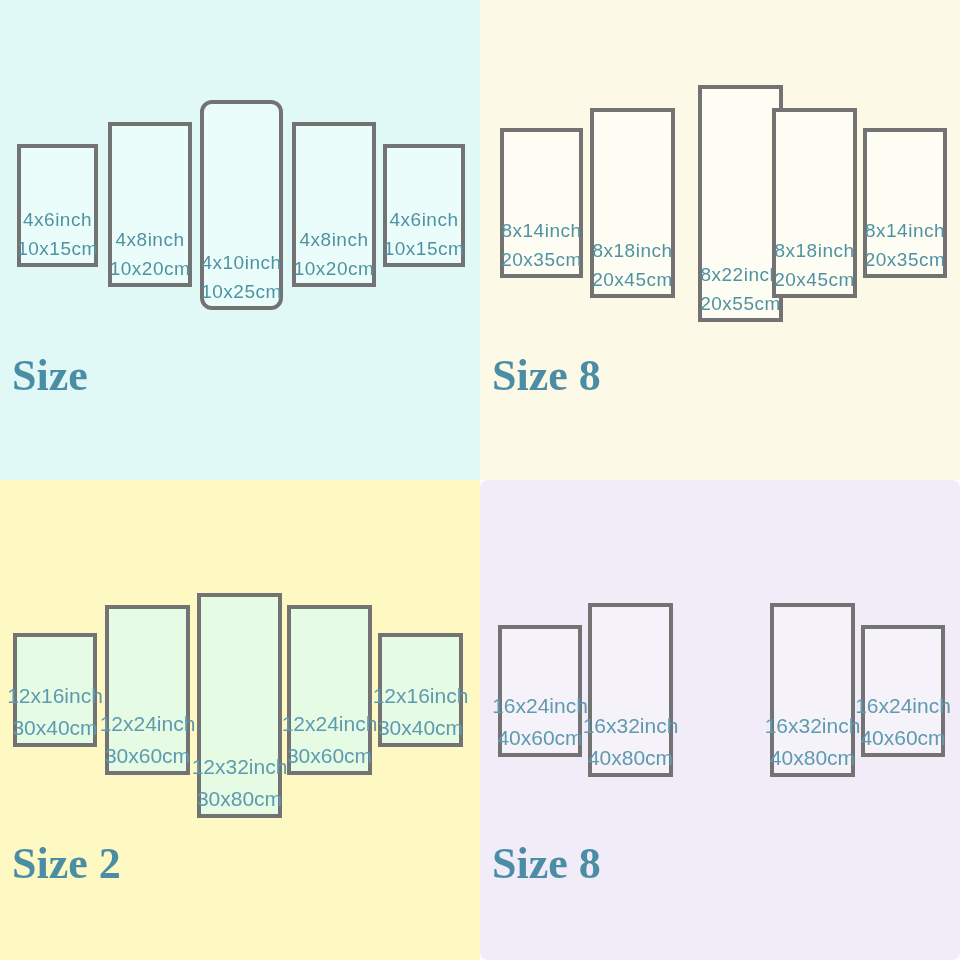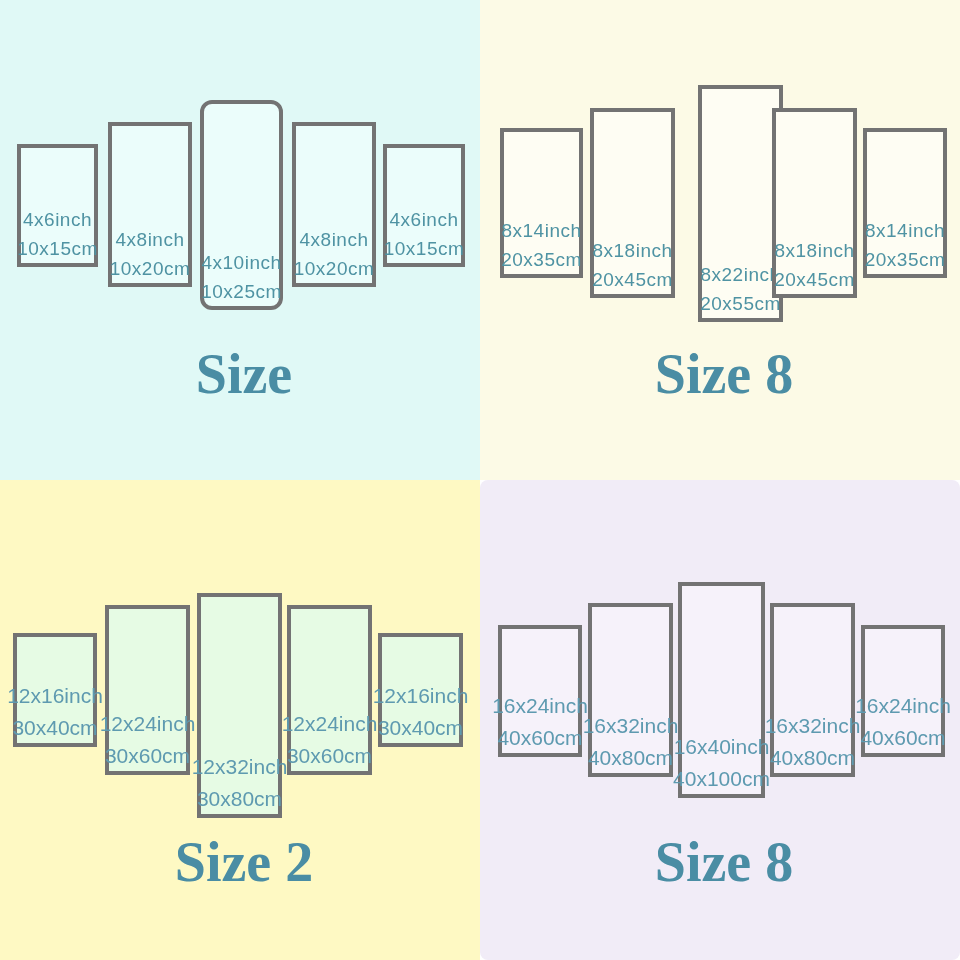--- a/index.html
+++ b/index.html
@@ -57,25 +57,25 @@
   .q3 .p0{left:18px;top:145px;width:84px;height:132px}
   .q3 .p1{left:108px;top:123px;width:85px;height:174px}
   .q3 .p2{left:198px;top:102px;width:87px;height:216px}
   .q3 .p3{left:290px;top:123px;width:85px;height:174px}
   .q3 .p4{left:381px;top:145px;width:84px;height:132px}
 
   .title{
     position:absolute;
     left:0;
     width:100%;
-    margin:4px;
-    text-align:center;
+    margin:12px;
+    text-align:left;
     font-family:"Liberation Serif",serif;
     font-weight:700;
-    font-size:56px;
+    font-size:44px;
     color:#4a8da4;
   }
   .q0 .title,.q1 .title{top:338px;}
   .q2 .title,.q3 .title{top:346px;}
 </style>
 </head>
 <body>
 
 <div class="canvas">
 
@@ -187,26 +187,20 @@
         <span>16x24inch</span>
         <span>40x60cm</span>
       </div>
     </div>
     <div class="panel p1" style="background: rgb(246, 242, 250);">
       <div class="label">
         <span>16x32inch</span>
         <span>40x80cm</span>
       </div>
     </div>
-    <div class="panel p2" style="background: rgb(246, 242, 250);">
-      <div class="label">
-        <span>16x40inch</span>
-        <span>40x100cm</span>
-      </div>
-    </div>
     <div class="panel p3" style="background: rgb(246, 242, 250);">
       <div class="label">
         <span>16x32inch</span>
         <span>40x80cm</span>
       </div>
     </div>
     <div class="panel p4" style="background: rgb(246, 242, 250);">
       <div class="label">
         <span>16x24inch</span>
         <span>40x60cm</span>

